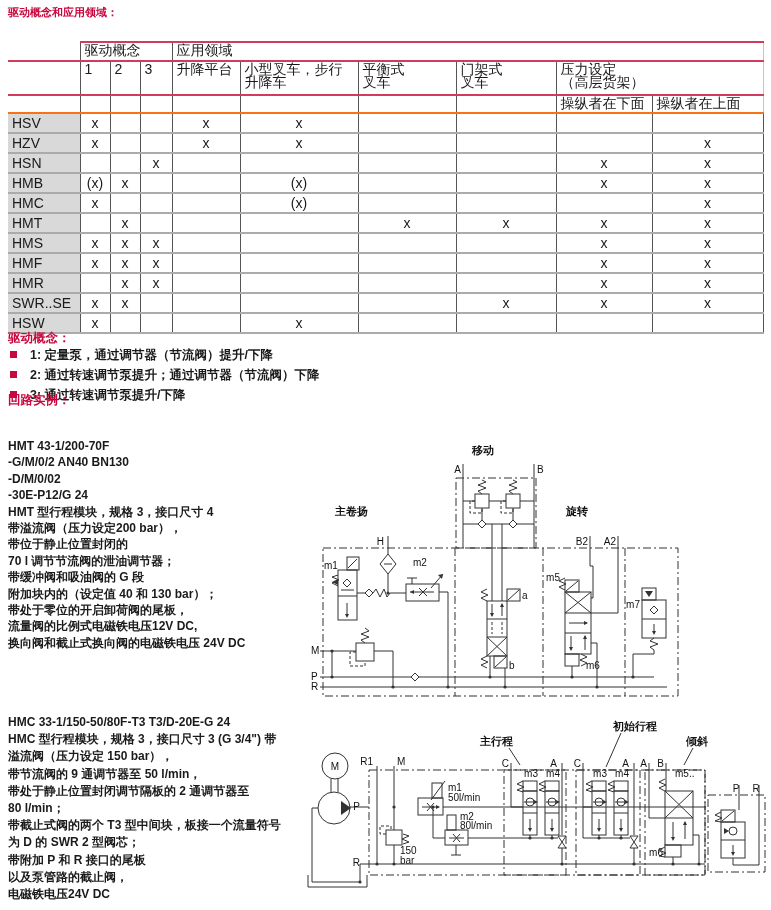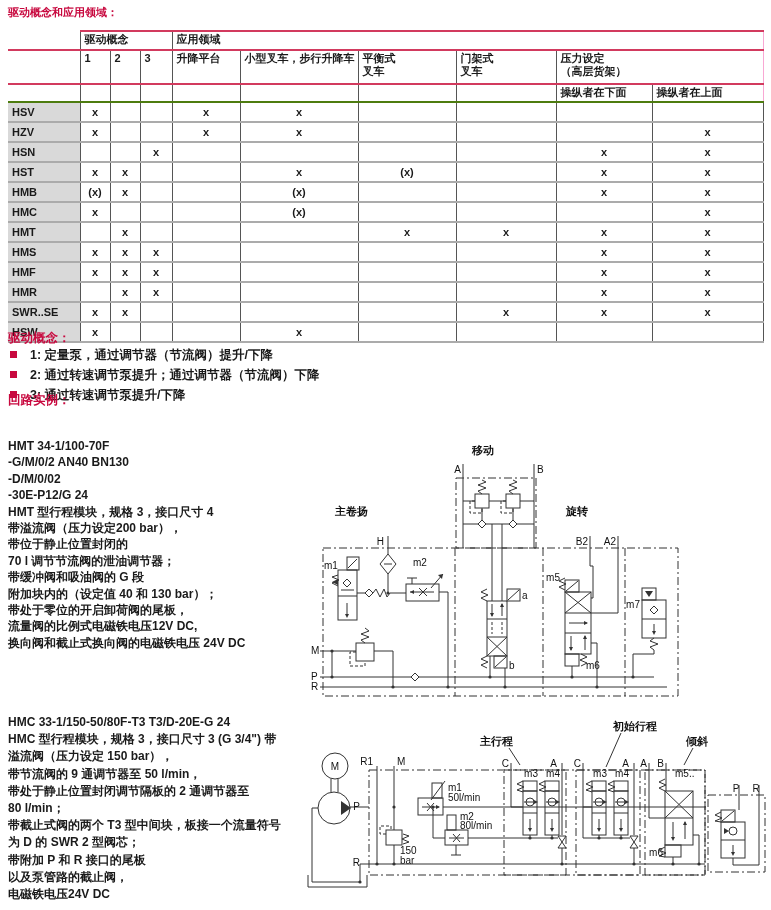--- a/index.html
+++ b/index.html
@@ -1,31 +1,31 @@
 <!DOCTYPE html>
 <html><head>
 <meta charset="utf-8">
 <style>
   html,body{margin:0;padding:0;background:#fff;}
   .page{position:relative;width:771px;height:910px;background:#fff;overflow:hidden;
         font-family:"Liberation Sans",sans-serif;color:#1a1a1a;}
   .title{position:absolute;left:8px;top:5px;font-size:11px;font-weight:bold;color:#c8093f;}
   
-  table.drive{position:absolute;left:8px;top:30px;width:755px;border-collapse:collapse;
-        table-layout:fixed;font-size:11px;font-weight:bold;}
+  table.drive{position:absolute;left:8px;top:41px;width:755px;border-collapse:collapse;
+        table-layout:fixed;font-size:14px;font-weight:normal;}
   table.drive td{padding:1px 2px 0 4px;vertical-align:top;overflow:hidden;white-space:pre-line;line-height:13px;}
   td.h0{height:16px;}
   td.ha{height:16px;border-top:2px solid #d23a5e;border-left:1px solid #555;}
   td.hb{height:31px;border-top:2px solid #d23a5e;border-left:1px solid #555;}
   td.hc{height:15px;border-top:2px solid #d23a5e;border-left:1px solid #555;}
   td.nol{border-left:none !important;}
   td.rend{border-right:1px solid #f9a8d4;}
   tbody.bd td{height:18px;border-top:2px solid #ababab;border-left:1px solid #555;
         vertical-align:middle;padding-top:0;}
-  tbody.bd tr:first-child td{border-top:2px solid #4d7c0f;}
+  tbody.bd tr:first-child td{border-top:2px solid #f97316;}
   tbody.bd tr:last-child td{border-bottom:2px solid #ababab;}
   tbody.bd td.rowlabel{background:#d9d9d9;border-left:none;}
   tbody.bd td.mark{text-align:center;padding:0;}
   tbody.bd td:last-child{border-right:1px solid #555;}
   
   .sec-head{position:absolute;left:8px;font-size:12.5px;font-weight:bold;color:#c8093f;text-align:center;}
   .concept-list{position:absolute;left:8px;top:347px;font-size:12.5px;font-weight:bold;text-align:right;}
   .concept-item{display:flex;height:20px;align-items:flex-start;}
   .bullet{width:7px;height:7px;background:#c8093f;margin:4px 13px 0 2px;flex:none;}
   
@@ -127,32 +127,20 @@
           <td class="mark"></td>
           <td class="mark">x</td>
           <td class="mark"></td>
           <td class="mark"></td>
           <td class="mark"></td>
           <td class="mark"></td>
           <td class="mark">x</td>
           <td class="mark">x</td>
         </tr>
         <tr>
-          <td class="rowlabel">HST</td>
-          <td class="mark">x</td>
-          <td class="mark">x</td>
-          <td class="mark"></td>
-          <td class="mark"></td>
-          <td class="mark">x</td>
-          <td class="mark">(x)</td>
-          <td class="mark"></td>
-          <td class="mark">x</td>
-          <td class="mark">x</td>
-        </tr>
-        <tr>
           <td class="rowlabel">HMB</td>
           <td class="mark">(x)</td>
           <td class="mark">x</td>
           <td class="mark"></td>
           <td class="mark"></td>
           <td class="mark">(x)</td>
           <td class="mark"></td>
           <td class="mark"></td>
           <td class="mark">x</td>
           <td class="mark">x</td>
@@ -256,21 +244,21 @@
     </div>
     <div class="concept-item">
       <span class="bullet"></span>
       <span>3: 通过转速调节泵提升/下降</span>
     </div>
   </div>
 
   <div class="sec-head" style="top:392px">回路实例：</div>
 
   <div class="extext hmt-text">
-      <div>HMT 34-1/100-70F</div>
+      <div>HMT 43-1/200-70F</div>
       <div>-G/M/0/2 AN40 BN130</div>
       <div>-D/M/0/02</div>
       <div>-30E-P12/G 24</div>
       <div>HMT 型行程模块，规格 3，接口尺寸 4</div>
       <div>带溢流阀（压力设定200 bar），</div>
       <div>带位于静止位置封闭的</div>
       <div>70 l 调节节流阀的泄油调节器；</div>
       <div>带缓冲阀和吸油阀的 G 段</div>
       <div>附加块内的（设定值 40 和 130 bar）；</div>
       <div>带处于零位的开启卸荷阀的尾板，</div>

